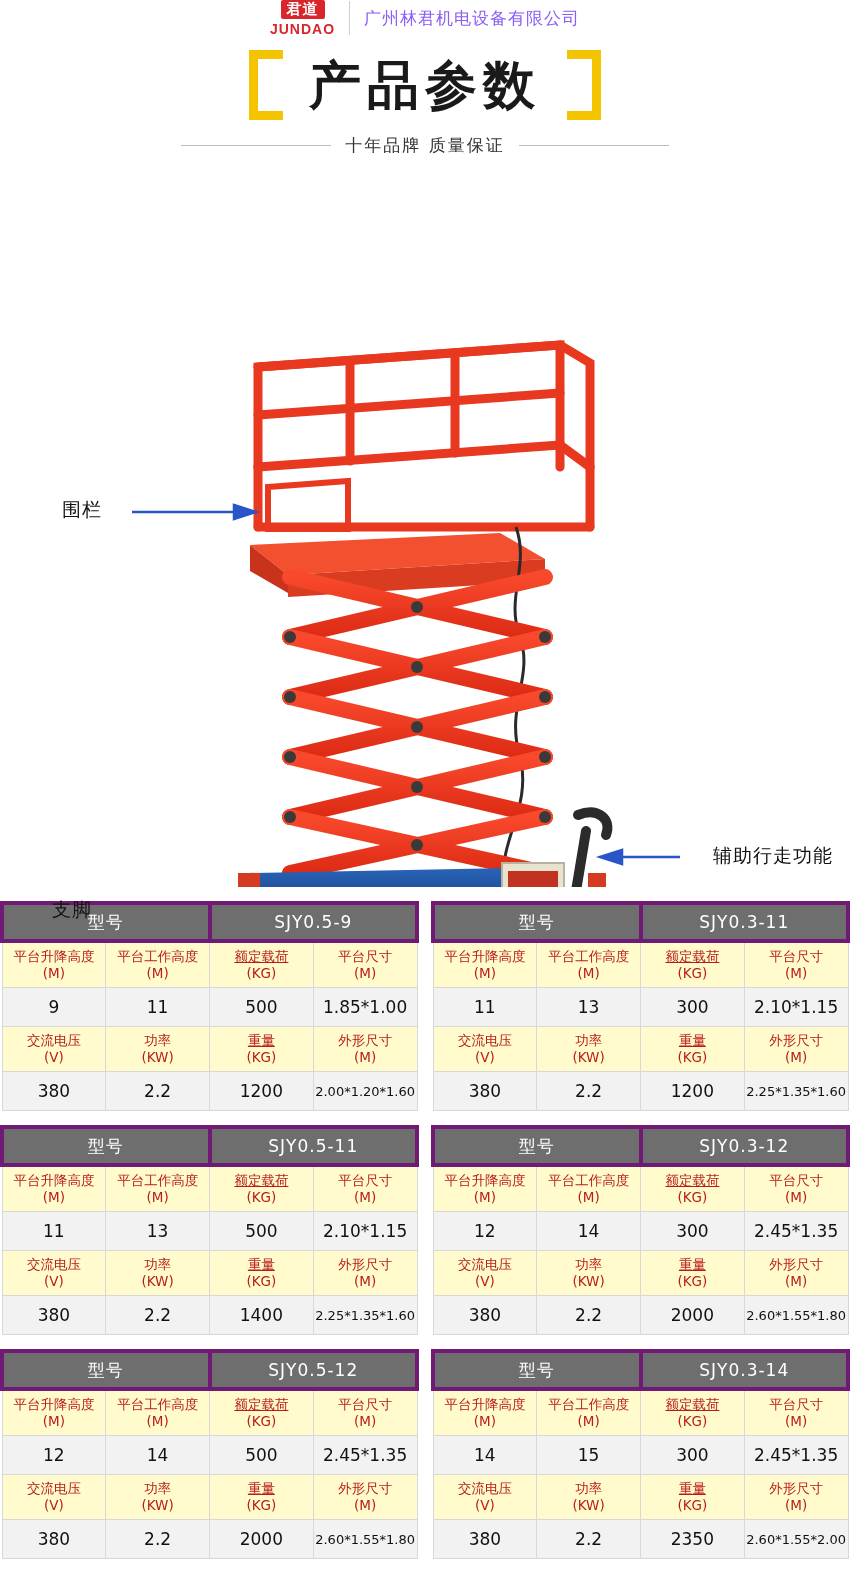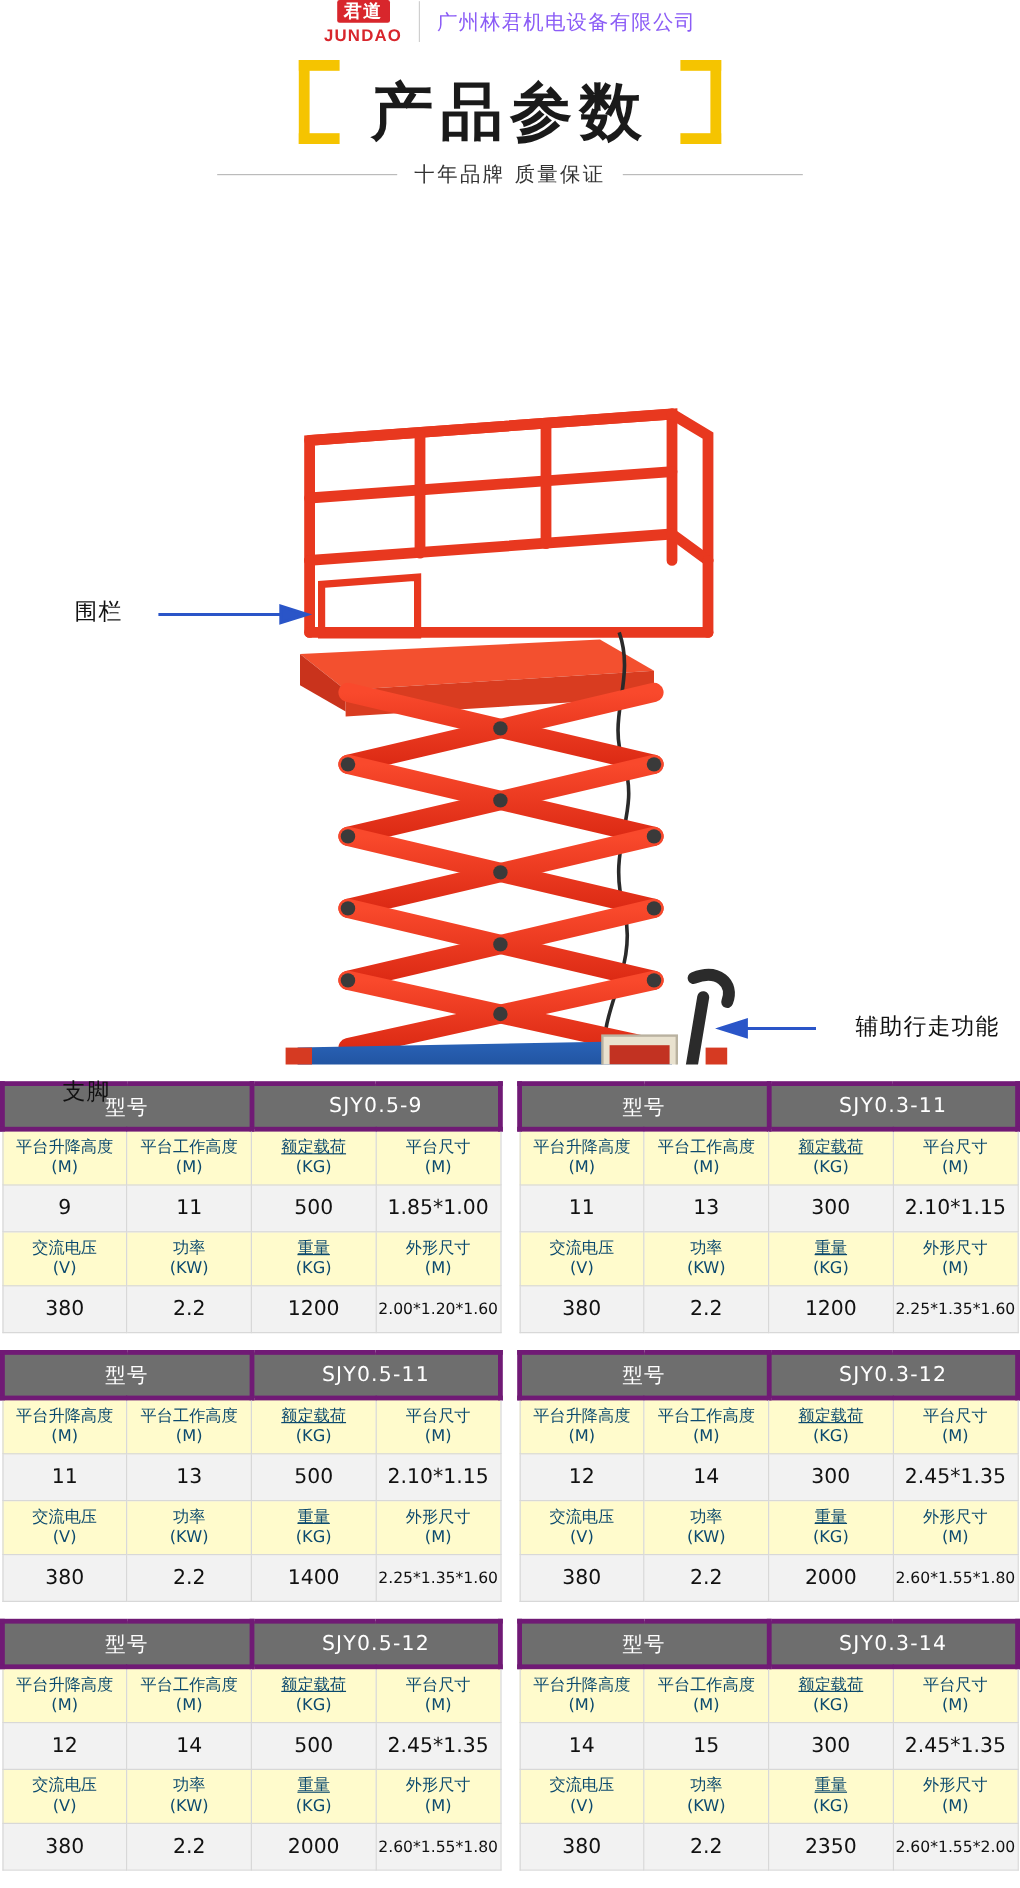--- a/index.html
+++ b/index.html
@@ -26,21 +26,21 @@
   .logo-en{
     color:#d8262c;font-size:14px;font-weight:bold;letter-spacing:1px;margin-top:3px;
   }
   .divider-v{width:1px;height:34px;background:#cfcfcf;}
   .company{
     font-size:17px;color:#8b5cf6;letter-spacing:1px;
     font-family:Liberation Serif, serif;
   }
 
   .title-wrap{
-    display:flex;align-items:flex-end;justify-content:center;
+    display:flex;align-items:center;justify-content:center;
     margin-top:14px;gap:26px;
   }
   .bracket{
     width:34px;height:70px;position:relative;
   }
   .bracket:before,.bracket:after{content:"";position:absolute;background:#f5c400;}
   .bracket.left:before{left:0;top:0;width:9px;height:70px;}
   .bracket.left:after{left:0;top:0;width:34px;height:9px;box-shadow:0 61px 0 0 #f5c400;}
   .bracket.right:before{right:0;top:0;width:9px;height:70px;}
   .bracket.right:after{right:0;top:0;width:34px;height:9px;box-shadow:0 61px 0 0 #f5c400;}
@@ -80,21 +80,21 @@
   }
   .spec td{
     border:1px solid #d8d8d8;text-align:center;vertical-align:middle;
     font-size:15px;color:#222;
   }
   .spec tr.model td{
     background:#6e6e6e;color:#fff;height:32px;font-size:17px;letter-spacing:1px;
     border:4px solid #701a75;
   }
   .spec tr.head td{
-    background:#fffbcc;height:42px;font-size:13.5px;line-height:1.25;color:#0c4a6e;
+    background:#fffbcc;height:42px;font-size:13.5px;line-height:1.25;color:#b91c1c;
   }
   .spec tr.val td{
     background:#f2f2f2;height:36px;font-size:17px;color:#111;
   }
   .spec tr.val td.small{font-size:13px;}
   .u{ text-decoration:underline; }
 
   
   .watermark{
     position:absolute;left:0;right:0;bottom:14px;text-align:center;

